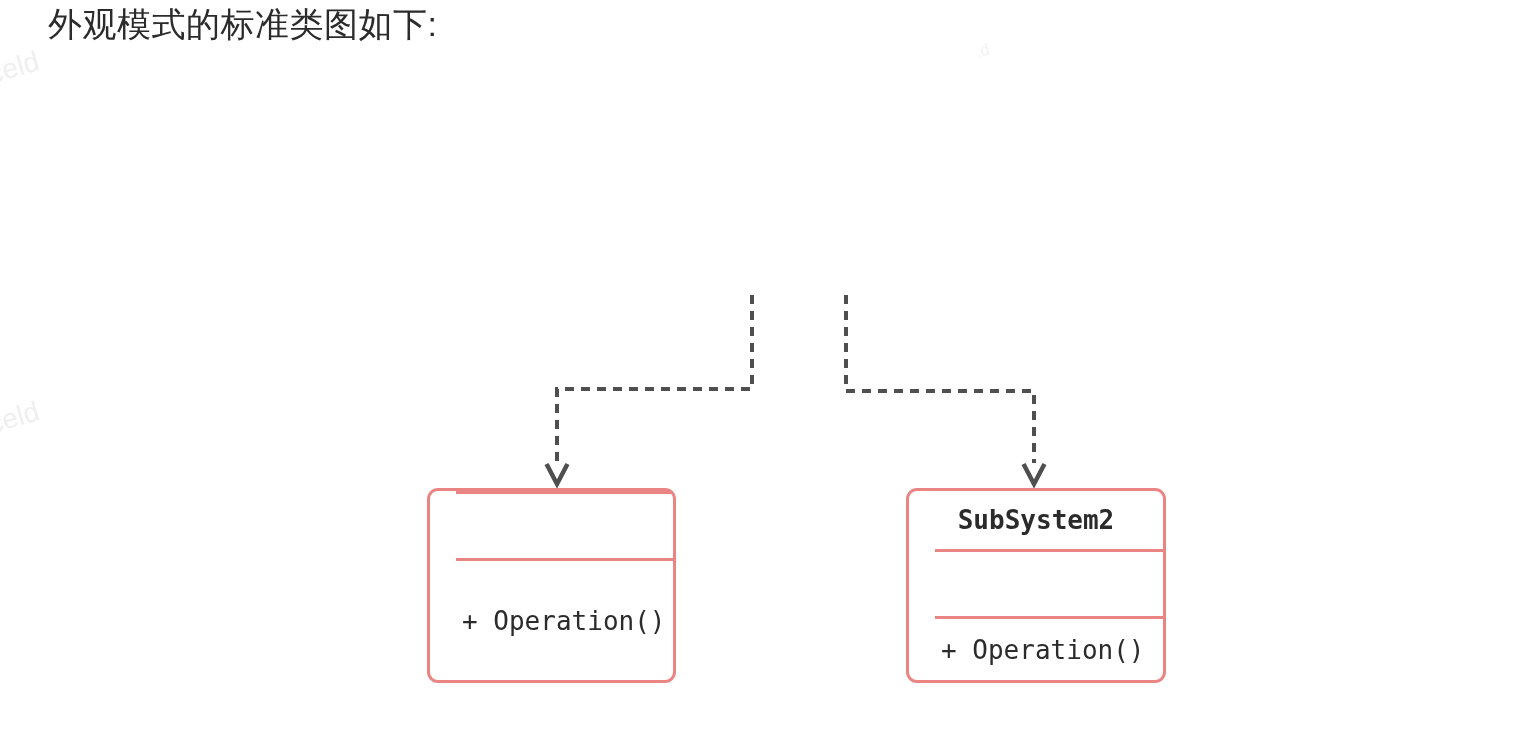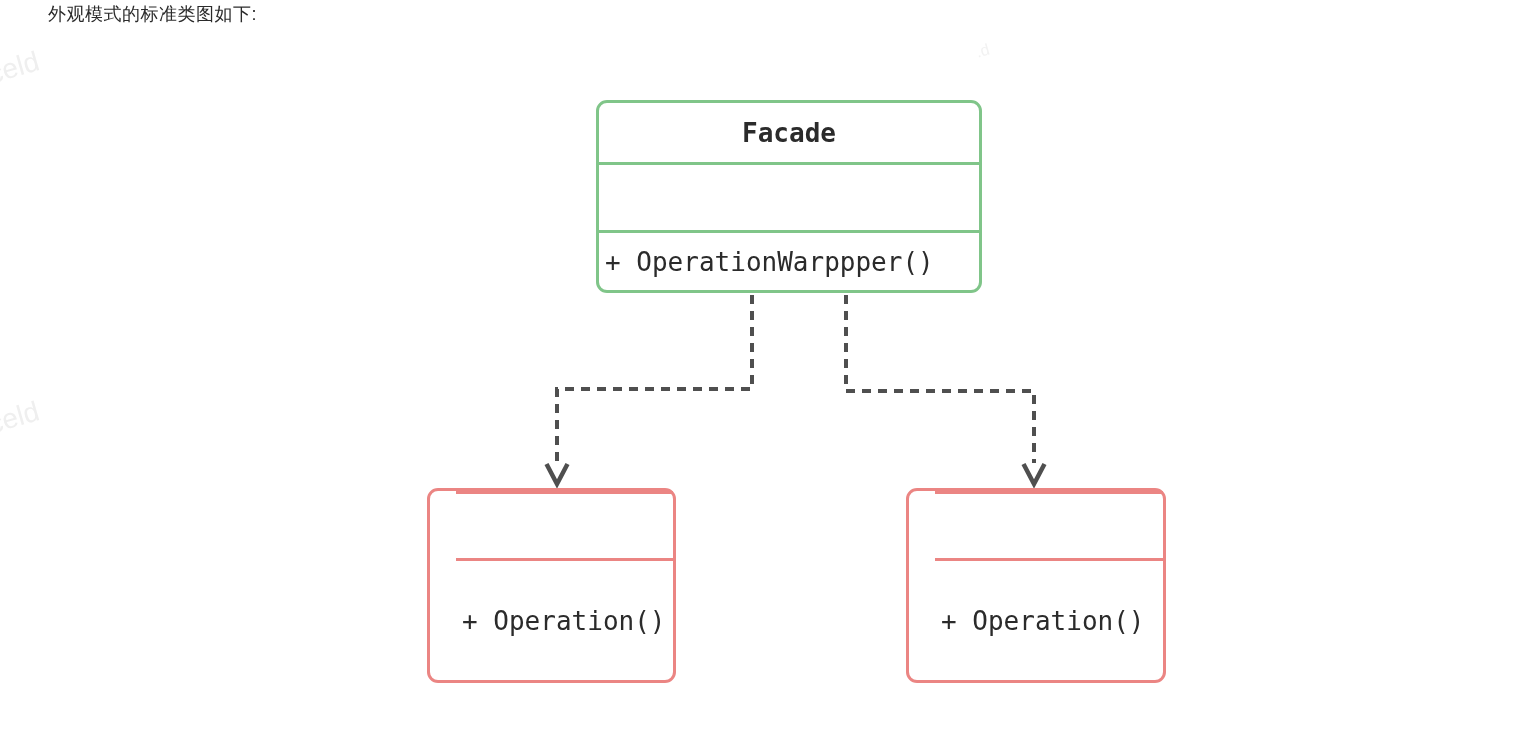--- a/index.html
+++ b/index.html
@@ -10,21 +10,21 @@
     height: 747px;
     background: var(--bg, #ffffff);
     overflow: hidden;
     font-family: "DejaVu Sans Mono", "Liberation Mono", monospace;
   }
   .heading {
     position: absolute;
     left: 48px;
     top: 2px;
     font-family: "Liberation Sans", "DejaVu Sans", sans-serif;
-    font-size: 18px;
+    font-size: 34px;
     font-weight: 500;
     color: var(--text, #2b2b2b);
     letter-spacing: 0.5px;
     white-space: nowrap;
   }
   .watermark {
     position: absolute;
     color: var(--watermark, #efefef);
     font-family: "Liberation Sans", "DejaVu Sans", sans-serif;
     font-size: 28px;
@@ -109,29 +109,25 @@
     <g>
       <path class="dash" d="M752 295 L752 389 L557 389 L557 463"></path>
       <path class="head" d="M546.5 464 L557 484 L567.5 464"></path>
     </g>
     <g>
       <path class="dash" d="M846 295 L846 391 L1034 391 L1034 463"></path>
       <path class="head" d="M1023.5 464 L1034 484 L1044.5 464"></path>
     </g>
   </svg>
 
-  <div class="uml facade box-facade">
-    <div class="row row-title">Facade</div>
-    <div class="row row-attrs"></div>
-    <div class="row row-methods">+ OperationWarppper()</div>
-  </div>
 
   <div class="uml subsystem box-sub1">
     <div class="row row-attrs"></div>
     <div class="row row-methods">+ Operation()</div>
   </div>
 
   <div class="uml subsystem box-sub2">
+    <div class="row row-title">SubSystem2</div>
     <div class="row row-attrs"></div>
     <div class="row row-methods">+ Operation()</div>
   </div>
 
 </div>
 
 </body></html>

